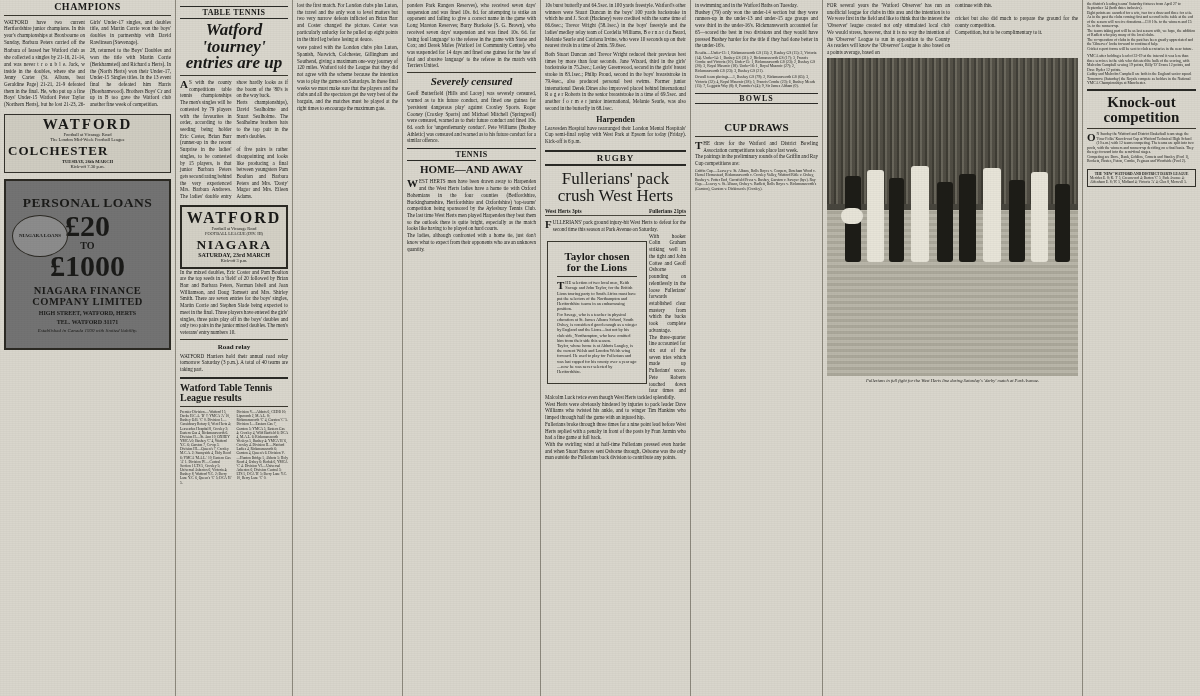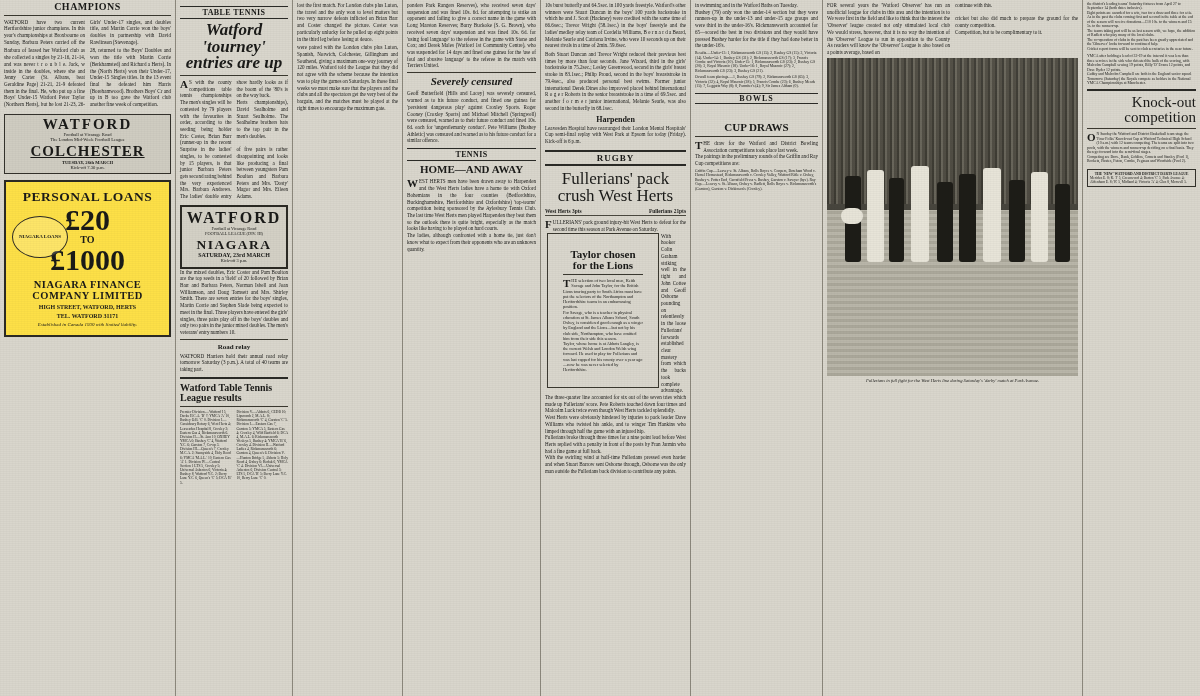--- a/index.html
+++ b/index.html
@@ -72,23 +72,23 @@
   .crosshead{font-weight:bold;font-size:6px;margin:3px 0 1px;}
 
   
   .c1 .champs{font-weight:bold;font-size:10px;text-align:center;letter-spacing:.5px;line-height:.95;}
   .badge-block{
     margin-top:6px;border:1px solid #33312b;
     padding:2px 3px;background:#cfccc1;
   }
   .wat-logo{font-weight:bold;font-size:15px;letter-spacing:2px;text-align:center;line-height:1;}
   .wat-sub{font-size:4.6px;text-align:center;line-height:1.2;}
-  .colch{font-weight:bold;font-size:15px;text-align:center;letter-spacing:1px;text-decoration:underline;}
+  .colch{font-weight:bold;font-size:13px;letter-spacing:1px;}
   .loan-ad{
-    margin-top:6px;border:2px solid #2b2923;padding:8px 3px;background:#fde047;
+    margin-top:6px;border:2px solid #2b2923;padding:15px 3px;background:#737373;
     position:relative;overflow:hidden;
   }
   .loan-title{font-weight:bold;font-size:13.5px;text-align:center;letter-spacing:.5px;line-height:1;}
   .loan-amt{font-weight:bold;font-size:30px;text-align:center;line-height:1;margin:2px 0 0;}
   .loan-to{font-weight:bold;font-size:10px;text-align:center;line-height:1;}
   .loan-amt2{font-weight:bold;font-size:30px;text-align:center;line-height:1;}
   .loan-co{font-weight:bold;font-size:10.5px;text-align:center;line-height:1.05;letter-spacing:.5px;margin-top:4px;}
   .loan-addr{font-size:6px;text-align:center;font-weight:bold;margin-top:3px;}
   .loan-est{font-size:5px;text-align:center;font-style:italic;margin-top:3px;}
   .niagara-seal{
@@ -114,21 +114,21 @@
   .res-cols{column-count:2;column-gap:5px;font-size:3.6px;line-height:1.16;}
 
   
   .rugby-tag{
     font-weight:bold;font-size:9px;letter-spacing:1px;text-align:center;
     border-top:2px solid #2a2a26;border-bottom:2px solid #2a2a26;padding:1px 0;margin:5px 0 4px;
   }
   .ful-head{font-weight:normal;font-size:17px;text-align:center;line-height:1.02;}
   .score-line{font-weight:bold;font-size:5.4px;display:flex;justify-content:space-between;border-bottom:1px solid #4a483f;padding-bottom:1px;margin:4px 0 3px;}
   .taylor-box{
-    border:1px solid #3a382f;padding:15px;margin:0 2px 3px;float:left;width:80px;
+    border:1px solid #3a382f;padding:9px;margin:8px 2px 3px;float:left;width:80px;
   }
   .taylor-head{font-weight:bold;font-size:11px;text-align:center;line-height:1.02;font-family:"Liberation Serif",serif;}
   .dropcap:first-letter{
     font-size:11px;font-weight:bold;float:left;line-height:.92;padding-right:1px;
   }
 
   
   .photo{
     width:100%;height:318px;margin-top:2px;position:relative;overflow:hidden;
     background:#5a584f;
@@ -138,21 +138,21 @@
   .ph-crowd{position:absolute;left:0;right:0;top:0;height:46%;
     background:repeating-linear-gradient(90deg,#3d3b34 0 2px,#6d6a60 2px 4px,#514e46 4px 7px);
     opacity:.85;}
   .ph-grass{position:absolute;left:0;right:0;bottom:0;height:52%;
     background:repeating-linear-gradient(0deg,#a8a599 0 3px,#b6b3a7 3px 6px);}
   .player{position:absolute;background:#22211c;border-radius:3px;}
   .p-white{background:#e2dfd4;}
   .ph-cap{font-size:4.6px;text-align:center;margin-top:2px;font-style:italic;}
 
   
-  .knock{font-weight:normal;font-size:15px;text-align:right;line-height:1;font-family:"Liberation Serif",serif;}
+  .knock{font-weight:bold;font-size:15px;text-align:center;line-height:1;font-family:"Liberation Serif",serif;}
   .more-sport{
     border:2px solid #2b2923;margin:6px 2px;padding:5px 2px;text-align:center;
     font-weight:bold;line-height:1.05;background:#d3d0c5;
   }
   .more-sport .a{font-size:12px;}
   .more-sport .b{font-size:9px;}
   .more-sport .c{font-size:15px;}
   .ad-box{border:1px solid #33312b;margin-top:5px;padding:2px;font-size:3.6px;line-height:1.15;}
   .bowls-tag{font-weight:bold;font-size:8px;letter-spacing:1px;text-align:center;border-top:1.5px solid #2a2a26;border-bottom:1.5px solid #2a2a26;margin:4px 0 18px;}
   .cupdraws{font-weight:bold;font-size:11px;text-align:center;line-height:1;}

